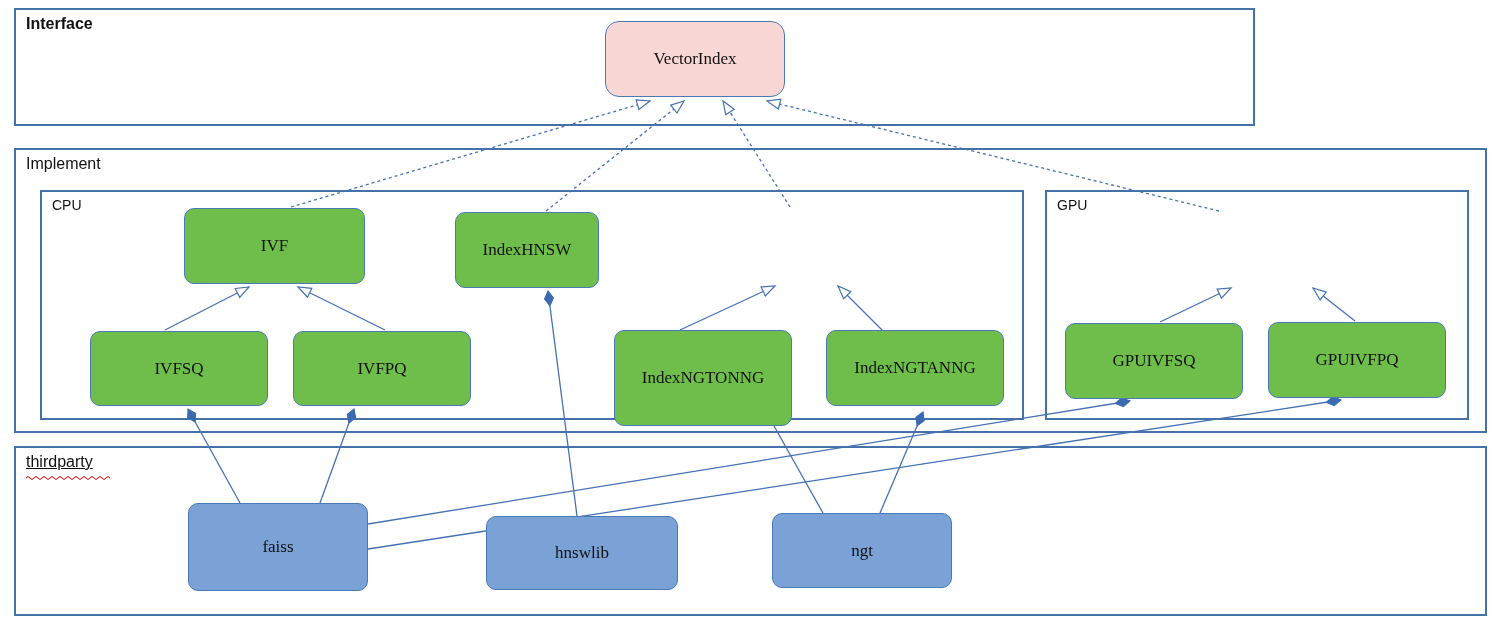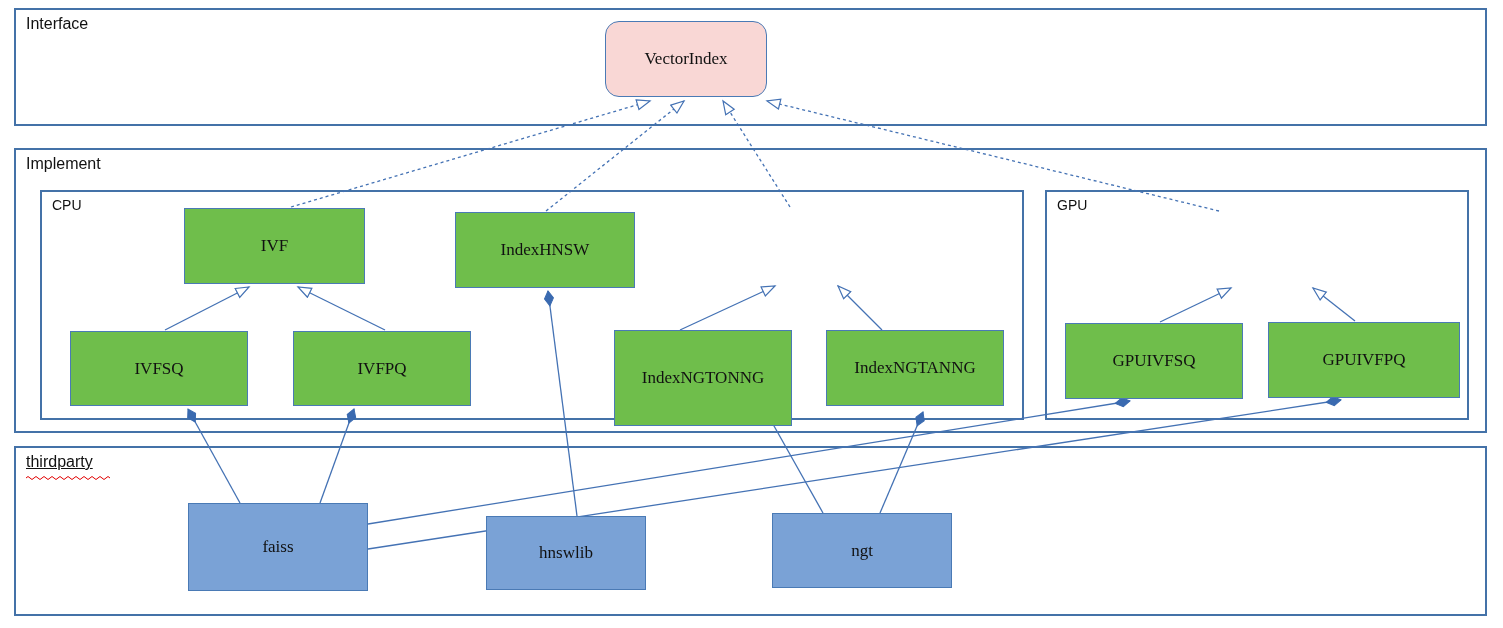--- a/index.html
+++ b/index.html
@@ -3,36 +3,36 @@
 <meta charset="utf-8">
 <style>
   html,body{margin:0;padding:0;background:#ffffff;}
   .canvas{position:relative;width:1503px;height:628px;background:#ffffff;
           font-family:"Liberation Sans",sans-serif;overflow:hidden;}
   .container{position:absolute;border:2px solid #4472a8;background:transparent;box-sizing:border-box;}
   .container-label{position:absolute;top:5px;left:10px;font-size:16px;color:#111;}
   .inner-label{font-size:14px;}
   .underlined{text-decoration:underline;}
   .squiggle{position:absolute;left:10px;top:27px;}
-  .node{position:absolute;border:1.5px solid #4a7ab5;border-radius:0;box-sizing:border-box;
+  .node{position:absolute;border:1.5px solid #4a7ab5;border-radius:10px;box-sizing:border-box;
         display:flex;align-items:center;justify-content:center;
         font-family:"Liberation Serif",serif;font-size:17px;color:#111;z-index:3;}
   .node-green{background:#6fbe4b;}
   .node-pink{background:#f9d7d5;border-radius:14px;}
   .node-blue{background:#7aa2d6;}
   .edges{position:absolute;left:0;top:0;z-index:2;pointer-events:none;}
   .edge{stroke:#4472b4;stroke-width:1.3;fill:none;}
   .edge-dashed{stroke-dasharray:3 3;}
 </style>
 </head>
 <body>
 
 <div class="canvas">
 
-  <div class="container" style="left:14px;top:8px;width:1473px;height:118px;">
+  <div class="container" style="left:14px;top:8px;width:1241px;height:118px;font-weight:bold;">
     <span class="container-label">Interface</span>
   </div>
 
   <div class="container" style="left:14px;top:148px;width:1473px;height:285px;">
     <span class="container-label">Implement</span>
   </div>
 
   <div class="container" style="left:40px;top:190px;width:984px;height:230px;">
     <span class="container-label inner-label">CPU</span>
   </div>
@@ -72,53 +72,53 @@
 
     <path class="edge" d="M240 503 L188 409" marker-end="url(#mDia)"></path>
     <path class="edge" d="M320 503 L354 409" marker-end="url(#mDia)"></path>
     <path class="edge" d="M577 516 L548 291" marker-end="url(#mDia)"></path>
     <path class="edge" d="M823 513 L765 410" marker-end="url(#mDia)"></path>
     <path class="edge" d="M880 513 L923 412" marker-end="url(#mDia)"></path>
     <path class="edge" d="M368 524 L1130 401" marker-end="url(#mDia)"></path>
     <path class="edge" d="M368 549 L1341 400" marker-end="url(#mDia)"></path>
   </svg>
 
-  <div class="node node-pink" style="left:605px;top:21px;width:162px;height:76px;">
+  <div class="node node-pink" style="left:605px;top:21px;width:180px;height:76px;">
     <span>VectorIndex</span>
   </div>
 
   <div class="node node-green" style="left:184px;top:208px;width:181px;height:76px;">
     <span>IVF</span>
   </div>
-  <div class="node node-green" style="left:455px;top:212px;width:180px;height:76px;">
+  <div class="node node-green" style="left:455px;top:212px;width:144px;height:76px;">
     <span>IndexHNSW</span>
   </div>
-  <div class="node node-green" style="left:70px;top:331px;width:178px;height:75px;">
+  <div class="node node-green" style="left:90px;top:331px;width:178px;height:75px;">
     <span>IVFSQ</span>
   </div>
   <div class="node node-green" style="left:293px;top:331px;width:178px;height:75px;">
     <span>IVFPQ</span>
   </div>
   <div class="node node-green" style="left:614px;top:330px;width:178px;height:96px;">
     <span>IndexNGTONNG</span>
   </div>
   <div class="node node-green" style="left:826px;top:330px;width:178px;height:76px;text-align:right;">
     <span>IndexNGTANNG</span>
   </div>
 
   <div class="node node-green" style="left:1065px;top:323px;width:178px;height:76px;">
     <span>GPUIVFSQ</span>
   </div>
-  <div class="node node-green" style="left:1268px;top:322px;width:192px;height:76px;">
+  <div class="node node-green" style="left:1268px;top:322px;width:178px;height:76px;">
     <span>GPUIVFPQ</span>
   </div>
 
   <div class="node node-blue" style="left:188px;top:503px;width:180px;height:88px;">
     <span>faiss</span>
   </div>
-  <div class="node node-blue" style="left:486px;top:516px;width:160px;height:74px;">
+  <div class="node node-blue" style="left:486px;top:516px;width:192px;height:74px;">
     <span>hnswlib</span>
   </div>
   <div class="node node-blue" style="left:772px;top:513px;width:180px;height:75px;justify-content:center;">
     <span>ngt</span>
   </div>
 
 </div>
 
 </body></html>

